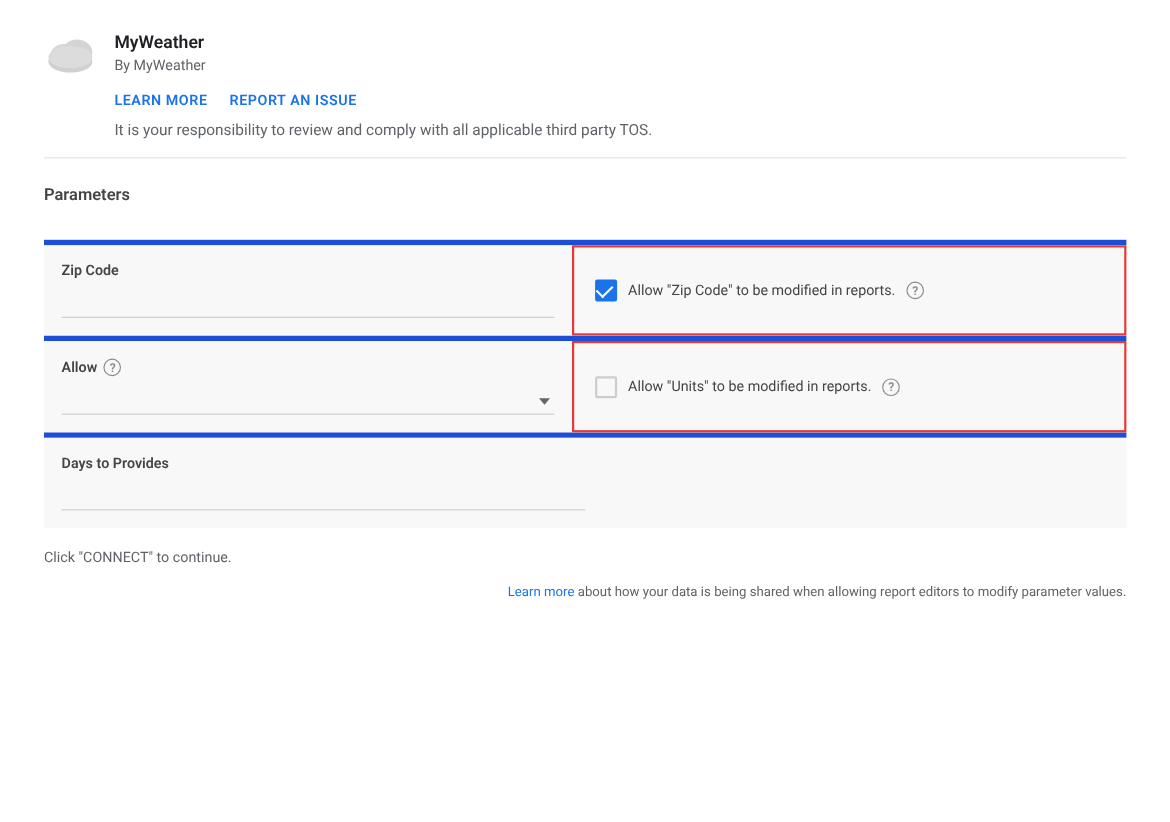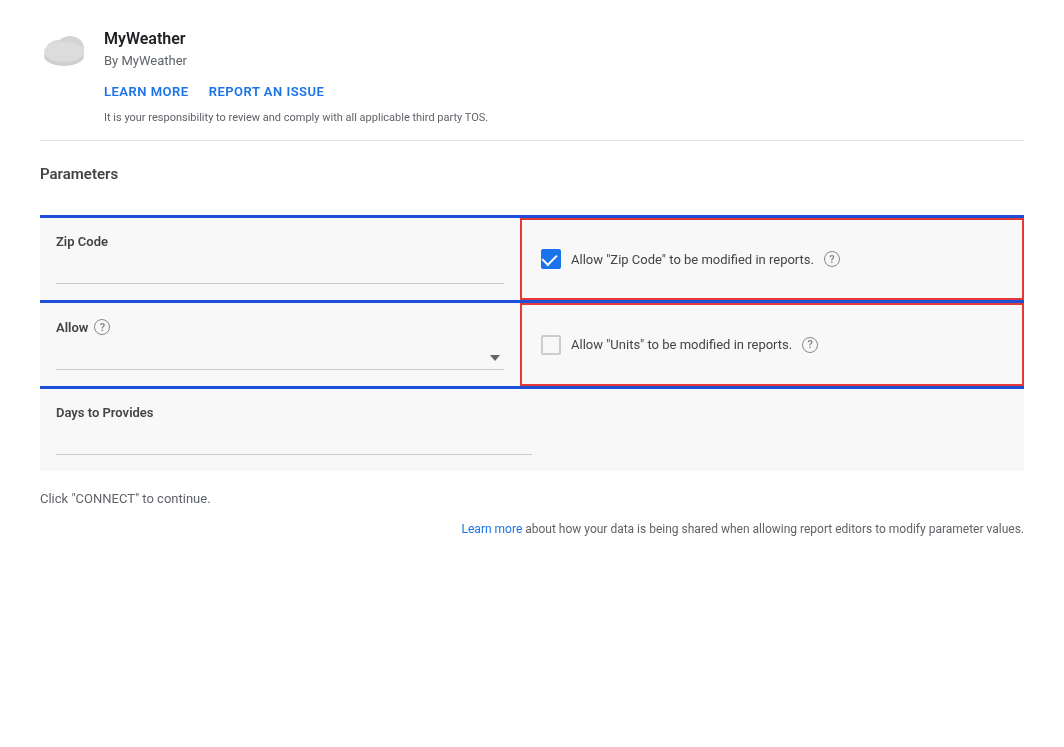--- a/index.html
+++ b/index.html
@@ -69,42 +69,42 @@
       text-decoration: none;
       letter-spacing: 0.5px;
       cursor: pointer;
       background: none;
       border: none;
       padding: 0;
       text-transform: uppercase;
     }
 
     .tos-text {
-      font-size: 11px;
+      font-size: 14px;
       color: #5f6368;
       margin: 0 0 16px 64px;
     }
 
     .divider {
       border: none;
       border-top: 1px solid #e0e0e0;
       margin: 8px 0 24px 0;
     }
 
     .section-title {
       font-size: 15px;
       font-weight: 600;
       color: #444;
       margin-bottom: 32px;
     }
 
     .param-row {
       display: flex;
       align-items: stretch;
-      border-top: 3px solid #1d4ed8;
+      border-top: 5px solid #1d4ed8;
     }
 
     .param-row:last-child {
       border-bottom: 1px solid #e0e0e0;
     }
 
     .param-left {
       width: 480px;
       flex-shrink: 0;
       padding: 16px 16px 16px 16px;

